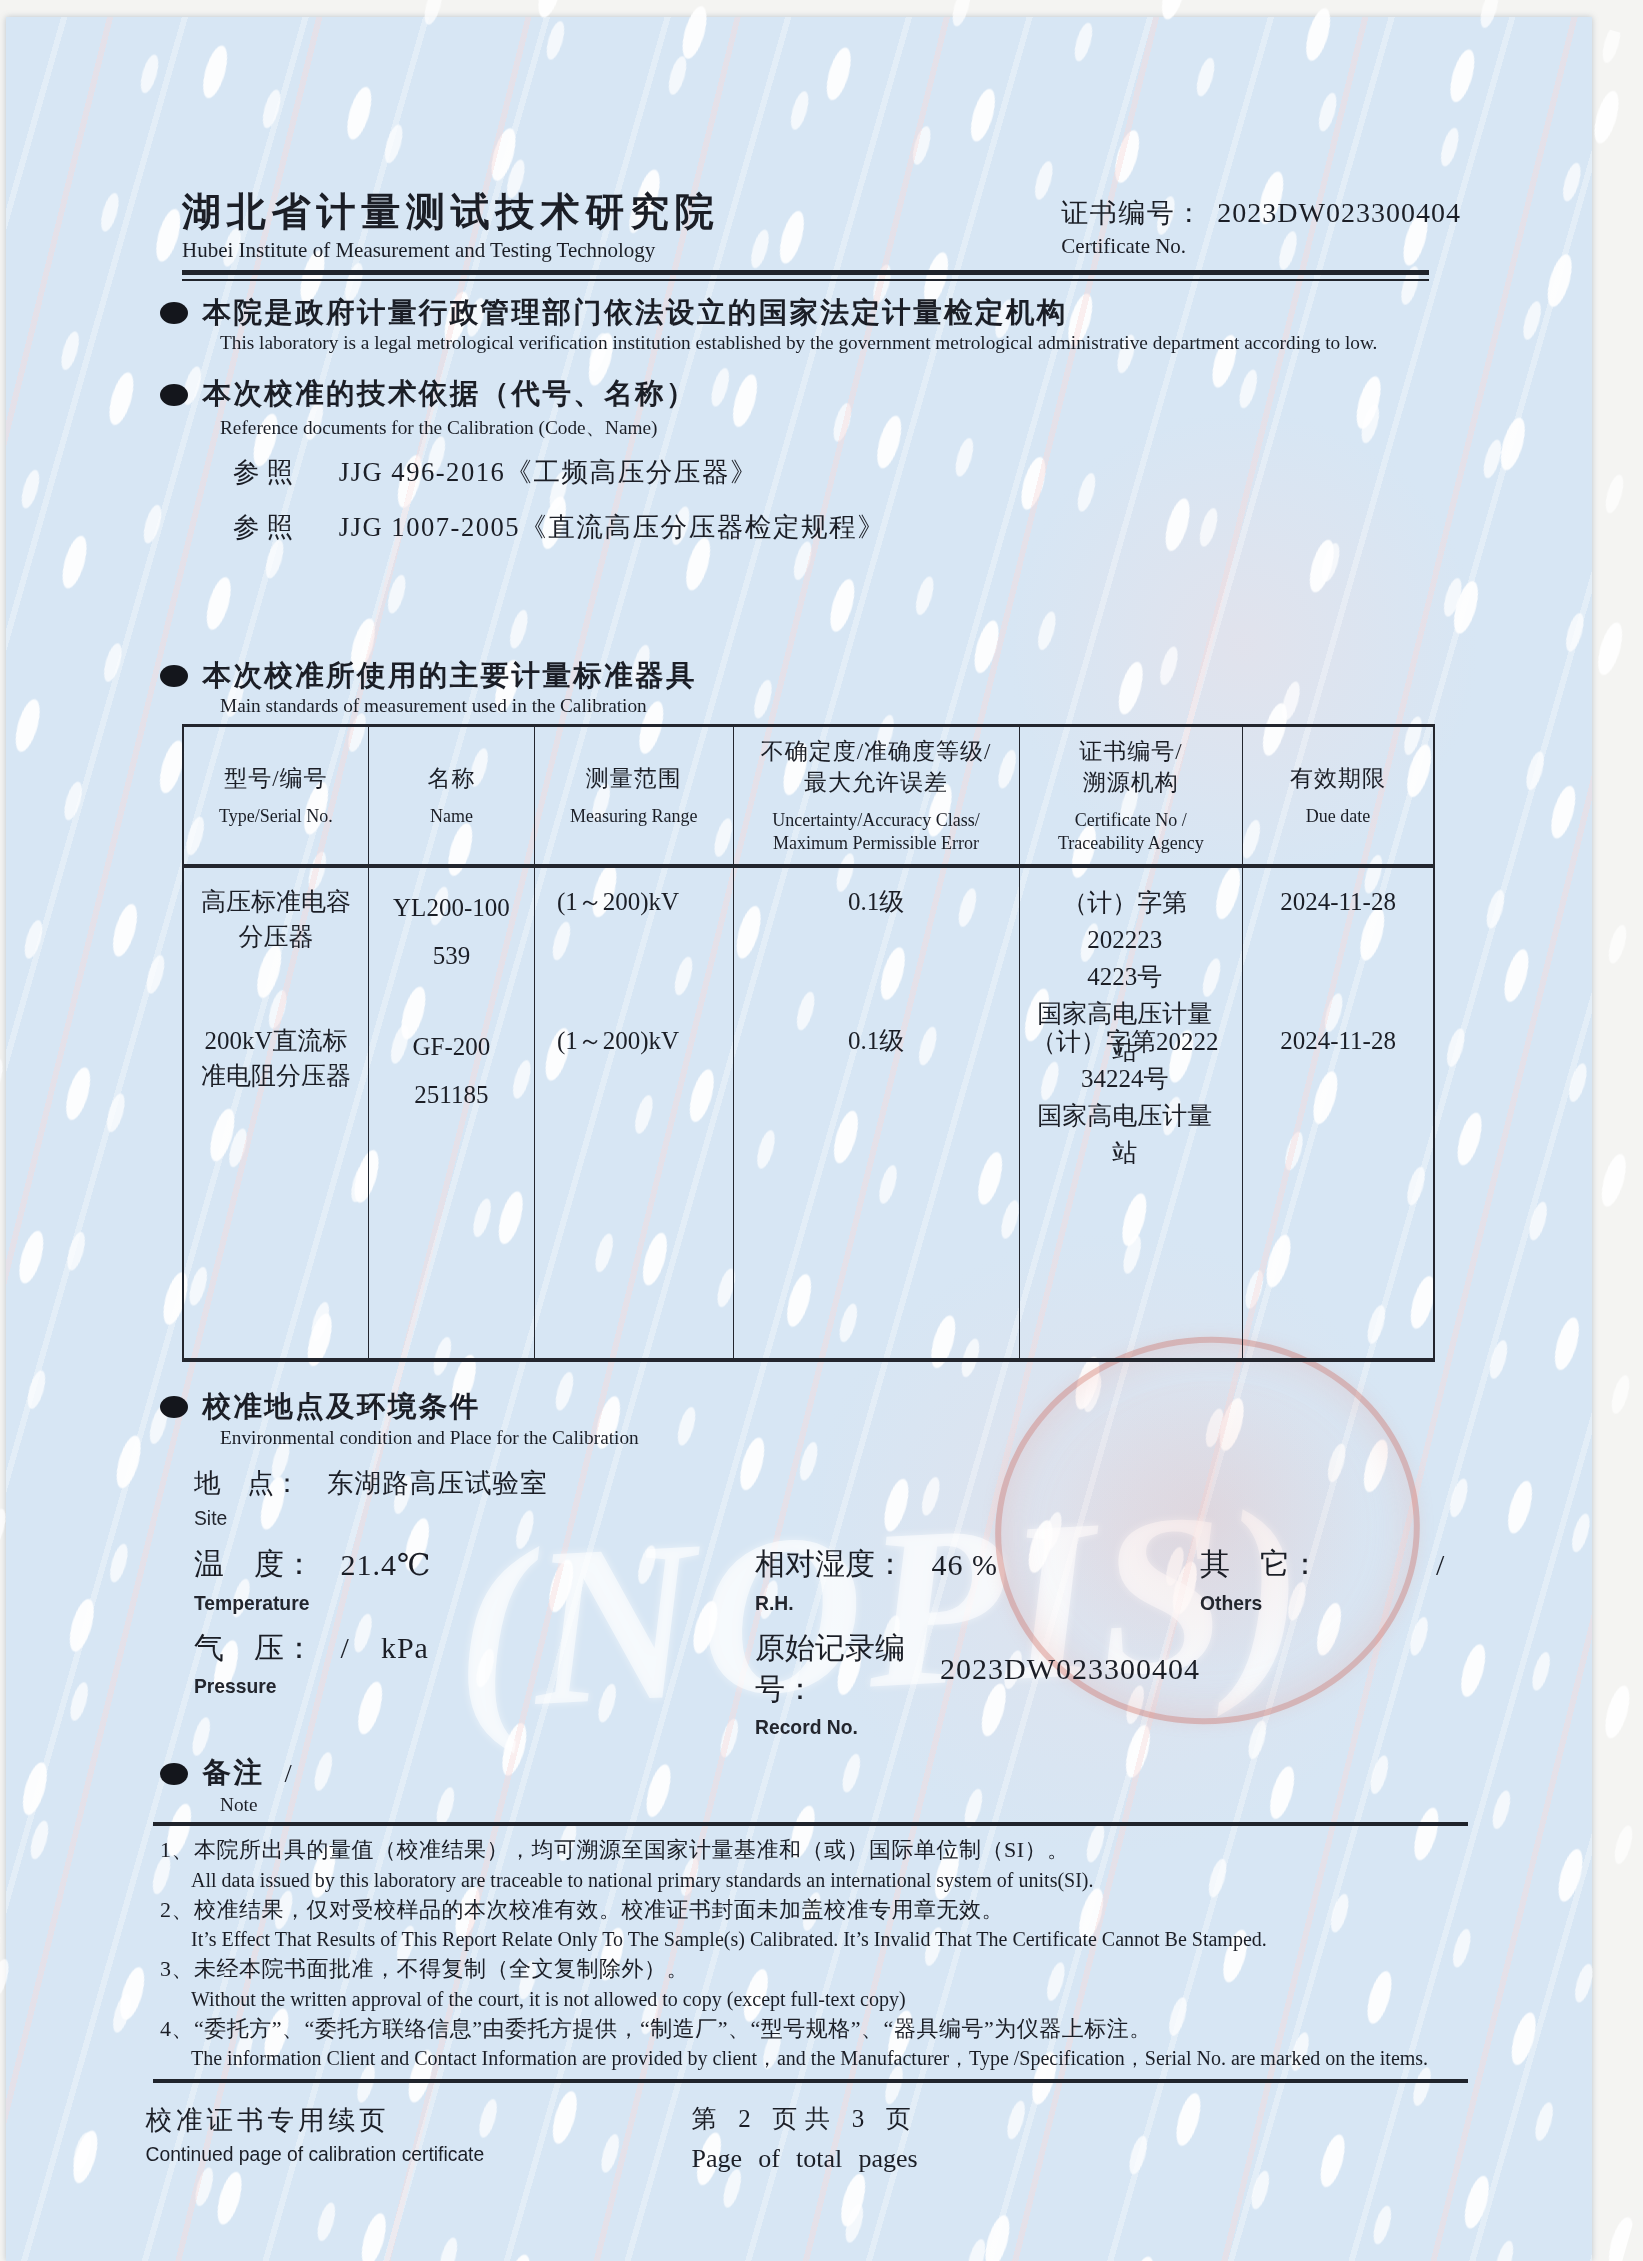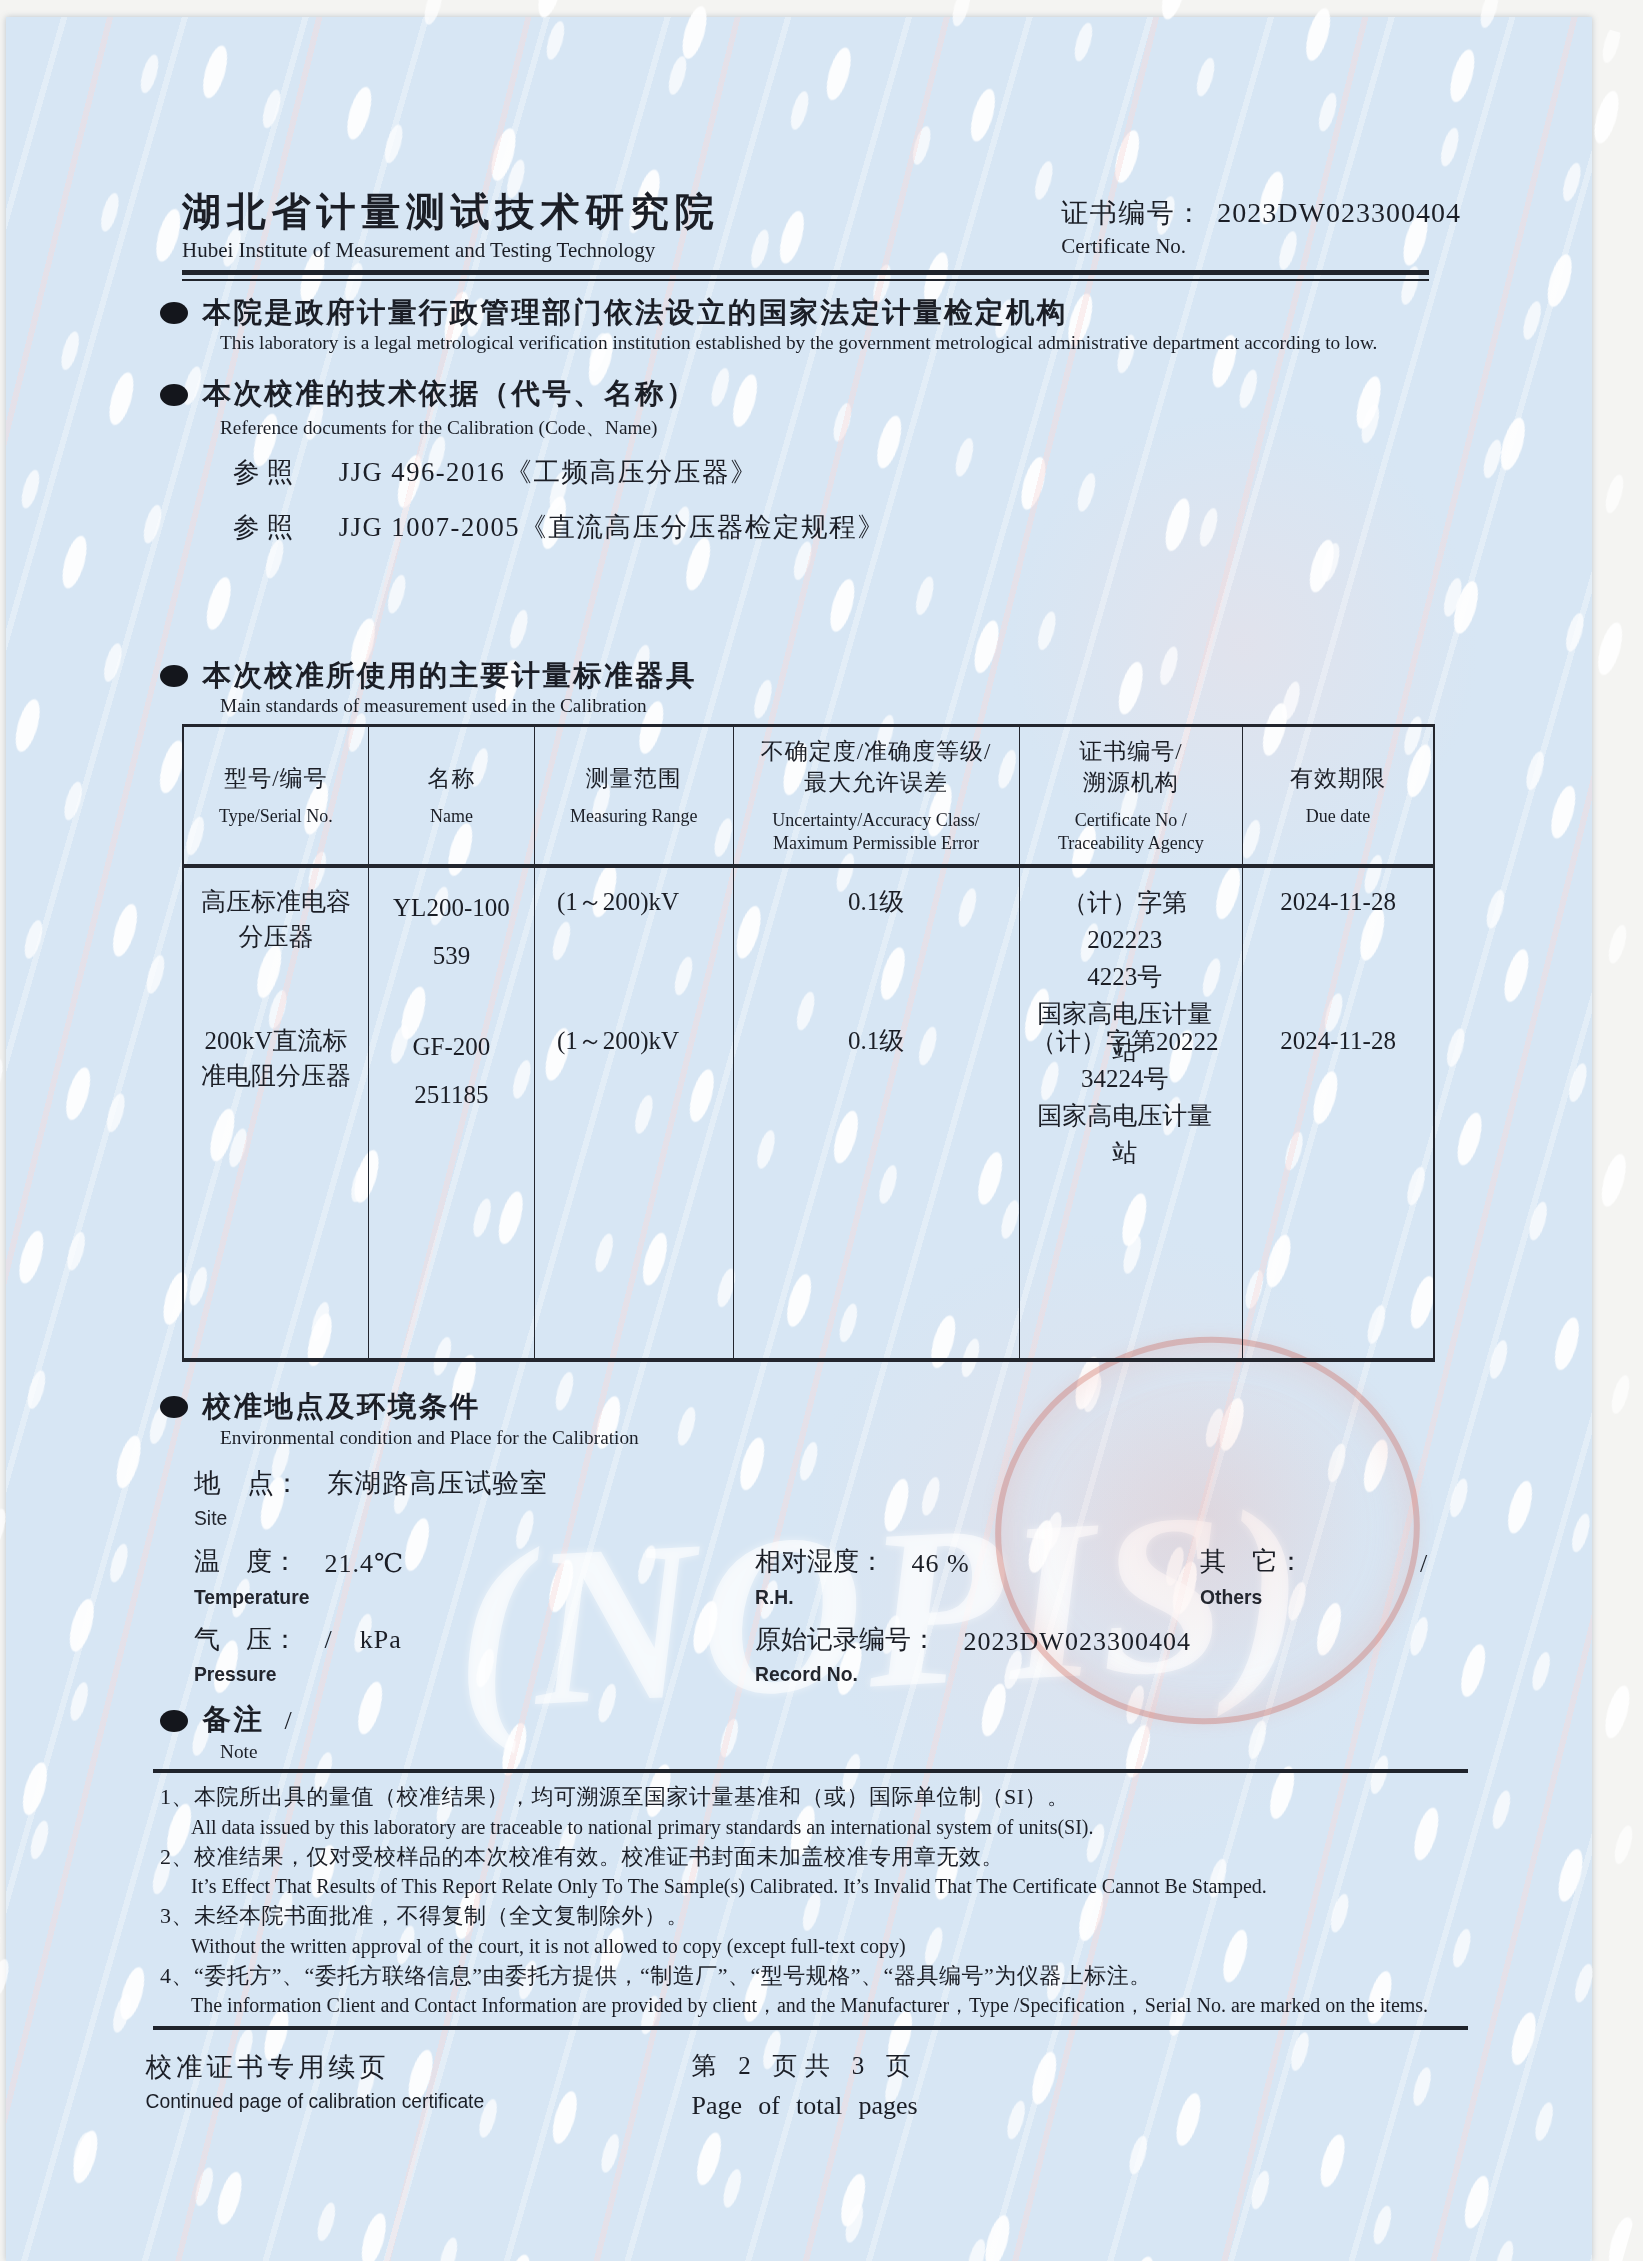--- a/index.html
+++ b/index.html
@@ -87,21 +87,21 @@
   .td.cert { line-height:1.48; padding-left:5.8px; padding-right:18px; }
 
   
   .env { margin-top:29px; }
   .env-line { margin:16.4px 0 0 34px; font-size:26.6px; display:flex; align-items:baseline; }
   .env-sub { margin:6.8px 0 0 34px; font-family:"Liberation Sans", sans-serif; font-size:19.3px; color:#23262e; }
   .env-grid { display:flex; margin:14.5px 0 0 34px; }
   .env-cell1 { width:561px; } .env-cell2 { width:445px; } .env-cell3 { width:251px; }
   .env-val { margin-left:26.6px; letter-spacing:1px; }
   .env-val.slash { margin-left:116px; }
-  .env-kv { font-size:26px; display:flex; align-items:flex-end; }
+  .env-kv { font-size:30px; display:flex; align-items:center; }
   .env-en { font-family:"Liberation Sans", sans-serif; font-size:19.3px; margin-top:7.7px; color:#23262e;font-weight:bold; }
   .env-grid2 { margin-top:12.6px; }
 
   
   .notehead { margin-top:18px; display:flex; align-items:center; }
   .note-slash { font-size:26px; margin-left:20.3px; }
   .note-en { font-size:19.3px; margin:3.9px 0 0 60px; }
   .rule { margin:5.8px 0 0 -7.3px; width:1315px; border-top:4.4px solid #20242c; }
   .notes { margin-top:10.6px; width:1325px; }
   .note-item { margin-top:3.9px; }

